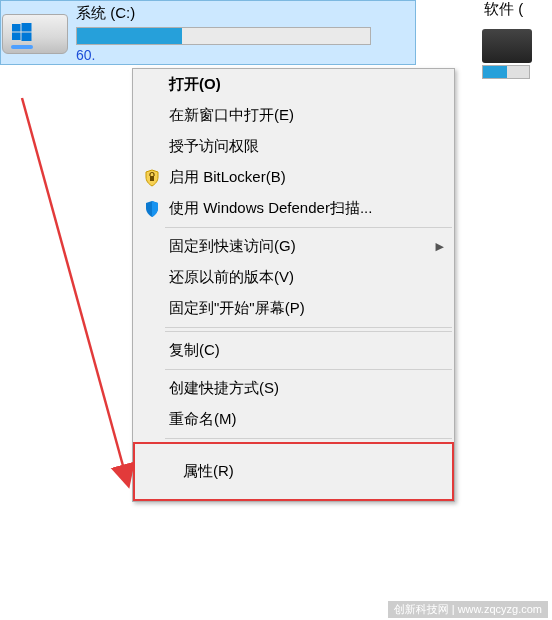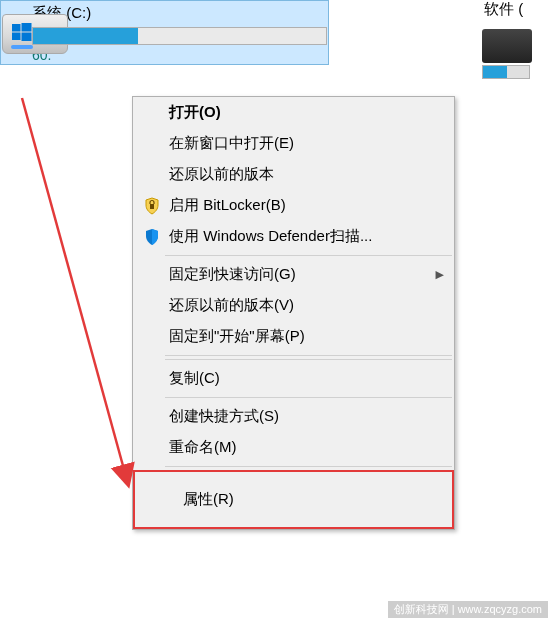--- a/index.html
+++ b/index.html
@@ -15,21 +15,21 @@
     .drives-row {
       display: flex;
       gap: 40px;
       padding: 0;
     }
     .drive-item {
       display: flex;
       align-items: flex-start;
       gap: 8px;
       padding: 1px;
-      width: 329px;
+      width: 416px;
     }
     .drive-item.selected {
       background: #cce8ff;
       border: 1px solid #7cb8e0;
     }
     .drive-icon-wrap {
       width: 66px;
       height: 50px;
       position: relative;
       margin-top: 4px;
@@ -66,21 +66,21 @@
       height: 18px;
       background: #eaeaea;
       border: 1px solid #b0b0b0;
       position: relative;
     }
     .drive-bar-fill {
       height: 100%;
       background: #26a0da;
     }
     .drive-sub {
-      color: #0f766e;
+      color: #1d4ed8;
       font-size: 14px;
       margin-top: 2px;
     }
     .drive-partial {
       position: absolute;
       right: 12px; top: 0;
       width: 60px;
     }
     .drive-partial .drive-label { padding-left: 4px; }
     .partial-icon {
@@ -100,21 +100,20 @@
     .partial-bar-fill { height:100%; background:#26a0da; width:24px; }
 
     .context-menu {
       position: absolute;
       left: 132px;
       top: 68px;
       width: 323px;
       background: #f0f0f0;
       border: 1px solid #b0b0b0;
       box-shadow: 2px 2px 4px rgba(0,0,0,0.25);
-      margin-top: 28px;
     }
     .menu-item {
       display: flex;
       align-items: center;
       padding: 6px 10px 6px 8px;
       cursor: default;
       gap: 6px;
     }
     .menu-item .icon-slot {
       width: 22px; height: 18px; display:flex; align-items:center; justify-content:center;
@@ -182,21 +181,21 @@
   <div class="menu-item bold">
     <span class="icon-slot"></span>
     <span class="text-slot">打开(O)</span>
   </div>
   <div class="menu-item">
     <span class="icon-slot"></span>
     <span class="text-slot">在新窗口中打开(E)</span>
   </div>
   <div class="menu-item">
     <span class="icon-slot"></span>
-    <span class="text-slot">还原以前的版本</span>
+    <span class="text-slot">授予访问权限</span>
   </div>
   <div class="menu-item">
     <span class="icon-slot">
       <svg width="18" height="18" viewBox="0 0 18 18">
           <path d="M9 1 L15 3 V8 C15 12 12.5 15 9 17 C5.5 15 3 12 3 8 V3 Z" fill="#f7d154" stroke="#c99a00"></path>
           <rect x="7" y="7" width="4" height="5" fill="#6b4a00"></rect>
           <path d="M7 7 V5.5 a2 2 0 0 1 4 0 V7" fill="none" stroke="#6b4a00" stroke-width="1.2"></path>
         </svg>
     </span>
     <span class="text-slot">启用 BitLocker(B)</span>

